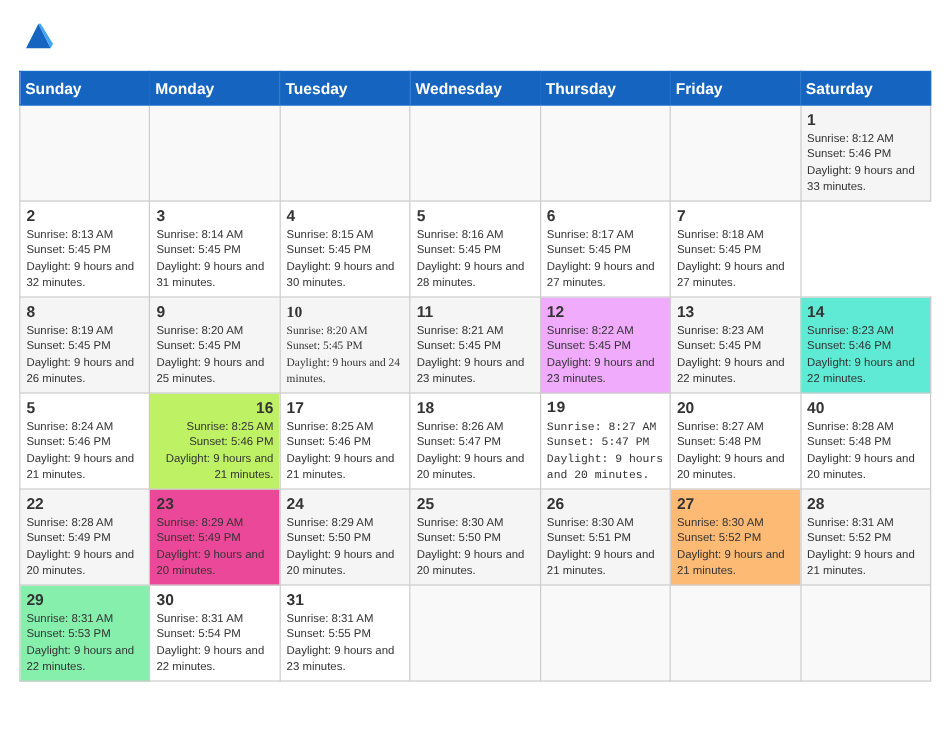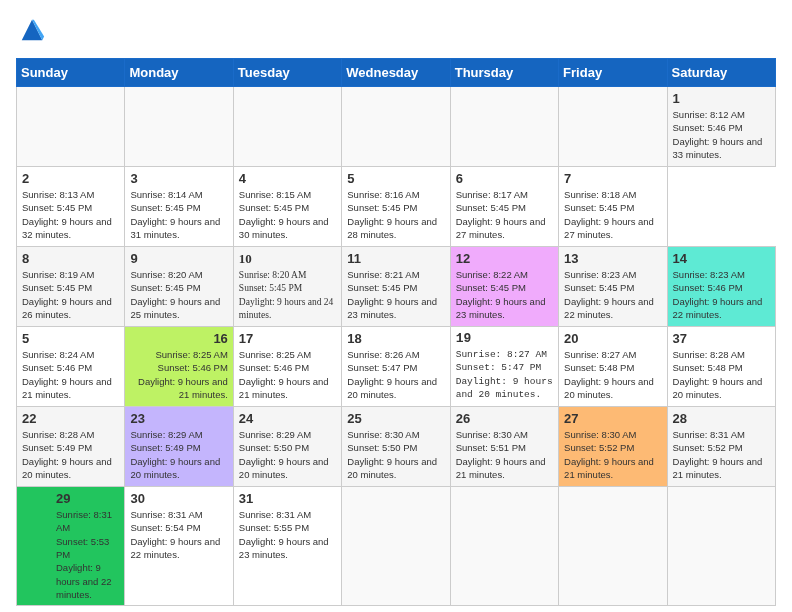--- a/index.html
+++ b/index.html
@@ -214,30 +214,30 @@
         </td>
         <td style="background: rgb(255, 255, 255); font-family: Liberation Mono, monospace;">
           <span class="day-num">19</span>
           <div class="day-info">Sunrise: 8:27 AM<br>Sunset: 5:47 PM<br>Daylight: 9 hours and 20 minutes.</div>
         </td>
         <td style="background: rgb(255, 255, 255); margin-top: 11px;">
           <span class="day-num">20</span>
           <div class="day-info">Sunrise: 8:27 AM<br>Sunset: 5:48 PM<br>Daylight: 9 hours and 20 minutes.</div>
         </td>
         <td style="background: rgb(255, 255, 255);">
-          <span class="day-num">37</span>
+          <span class="day-num">40</span>
           <div class="day-info">Sunrise: 8:28 AM<br>Sunset: 5:48 PM<br>Daylight: 9 hours and 20 minutes.</div>
         </td>
       </tr>
       <tr>
         <td style="background: rgb(245, 245, 245);">
           <span class="day-num">22</span>
           <div class="day-info">Sunrise: 8:28 AM<br>Sunset: 5:49 PM<br>Daylight: 9 hours and 20 minutes.</div>
         </td>
-        <td style="background: #c4b5fd;">
+        <td style="background: #ec4899;">
           <span class="day-num">23</span>
           <div class="day-info">Sunrise: 8:29 AM<br>Sunset: 5:49 PM<br>Daylight: 9 hours and 20 minutes.</div>
         </td>
         <td style="background: rgb(245, 245, 245);">
           <span class="day-num">24</span>
           <div class="day-info">Sunrise: 8:29 AM<br>Sunset: 5:50 PM<br>Daylight: 9 hours and 20 minutes.</div>
         </td>
         <td style="background: rgb(245, 245, 245);">
           <span class="day-num">25</span>
           <div class="day-info">Sunrise: 8:30 AM<br>Sunset: 5:50 PM<br>Daylight: 9 hours and 20 minutes.</div>
@@ -249,21 +249,21 @@
         <td style="background: #fdba74;">
           <span class="day-num">27</span>
           <div class="day-info">Sunrise: 8:30 AM<br>Sunset: 5:52 PM<br>Daylight: 9 hours and 21 minutes.</div>
         </td>
         <td style="background: rgb(245, 245, 245);">
           <span class="day-num">28</span>
           <div class="day-info">Sunrise: 8:31 AM<br>Sunset: 5:52 PM<br>Daylight: 9 hours and 21 minutes.</div>
         </td>
       </tr>
       <tr>
-        <td style="background: #22c55e; padding-left: 39px;">
+        <td style="background: #86efac;">
           <span class="day-num">29</span>
           <div class="day-info">Sunrise: 8:31 AM<br>Sunset: 5:53 PM<br>Daylight: 9 hours and 22 minutes.</div>
         </td>
         <td style="background: rgb(255, 255, 255);">
           <span class="day-num">30</span>
           <div class="day-info">Sunrise: 8:31 AM<br>Sunset: 5:54 PM<br>Daylight: 9 hours and 22 minutes.</div>
         </td>
         <td style="background: rgb(255, 255, 255); margin-left: 41px;">
           <span class="day-num">31</span>
           <div class="day-info">Sunrise: 8:31 AM<br>Sunset: 5:55 PM<br>Daylight: 9 hours and 23 minutes.</div>

